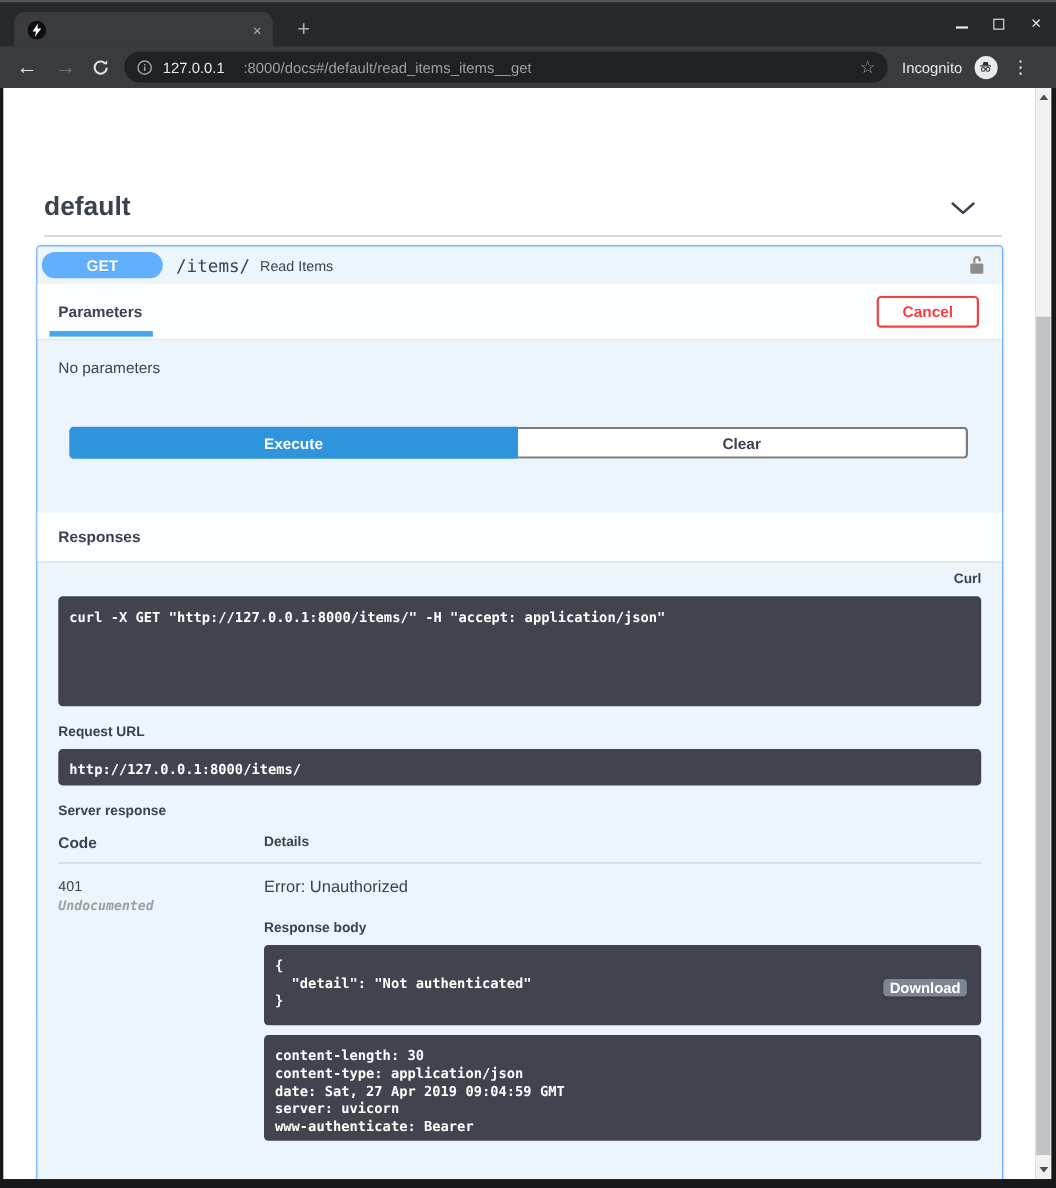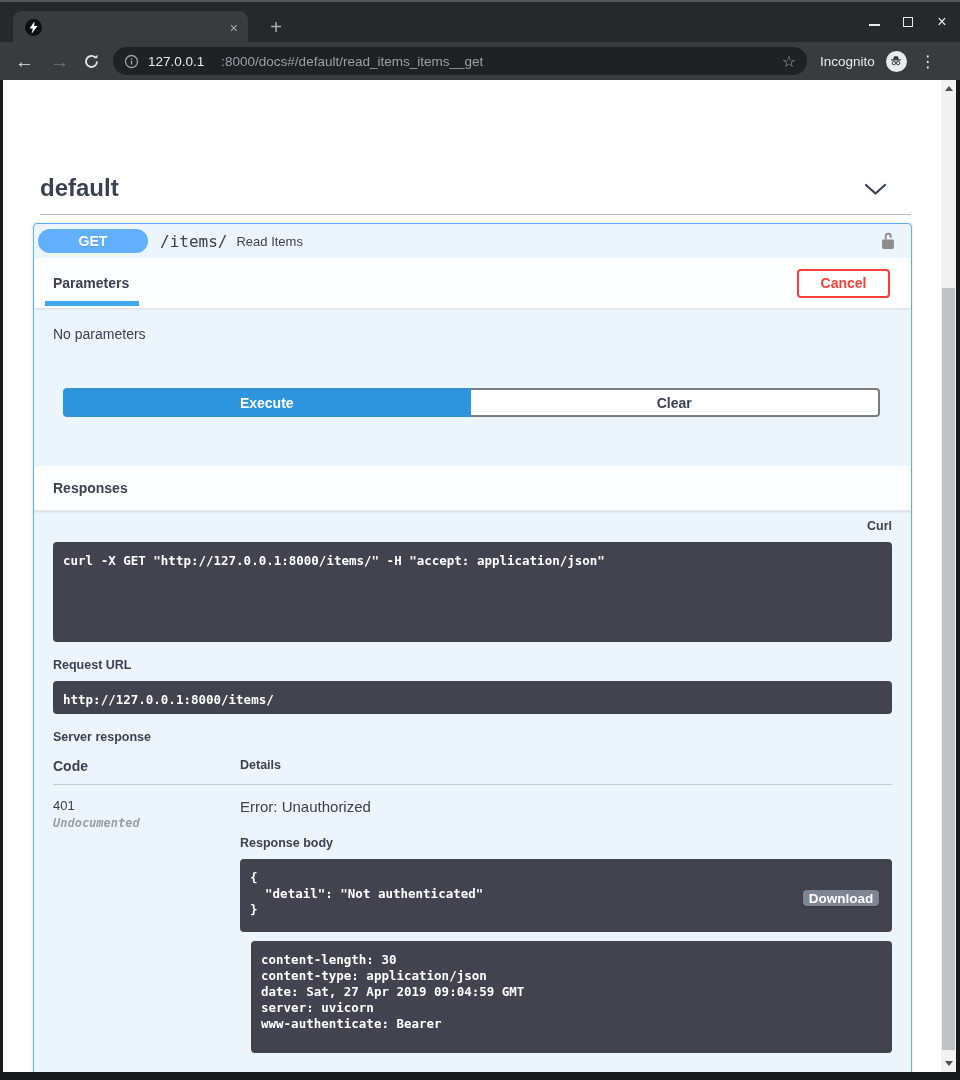--- a/index.html
+++ b/index.html
@@ -101,21 +101,21 @@
                  font-size:12px; font-weight:600; color:#9aa0a6; }
   .resp-title { font-size:15px; color:#3b4151; }
   .lbl-body { display:block; margin-top:21px; }
   .body-wrap { position:relative; }
   .respbody-block { height:73px; }
   .download-btn { position:absolute; right:13px; top:31px; width:76px; height:16px; background:#7d8593;
                   border:none; border-radius:4px; color:#fff; font-weight:bold; font-size:13.5px;
                   display:flex; align-items:center; justify-content:center;
                   box-shadow:0 1px 2px rgba(0,0,0,.2); font-family:"Liberation Sans", sans-serif; }
   .lbl-headers { display:block; margin-top:17px; }
-  .headers-block { height:112px; padding:15px 10px; line-height:14.5px; font-size:12.3px;margin-left:11px; }
+  .headers-block { height:96px; padding:15px 10px; line-height:14.5px; font-size:12.3px; }
 
   
   .scrollbar { position:absolute; left:941px; top:80px; width:15px; height:992px; background:#f1f1f1; }
   .sb-btn { position:absolute; left:0; width:15px; height:15px; display:flex; align-items:center; justify-content:center; }
   .sb-up { top:1px; } .sb-down { bottom:1px; }
   .tri-up { width:0; height:0; border-left:4px solid transparent; border-right:4px solid transparent;
             border-bottom:5px solid #505050; }
   .tri-down { width:0; height:0; border-left:4px solid transparent; border-right:4px solid transparent;
               border-top:5px solid #505050; }
   .sb-thumb { position:absolute; left:1px; top:208px; width:13px; height:762px; background:#c0c3c6; }

